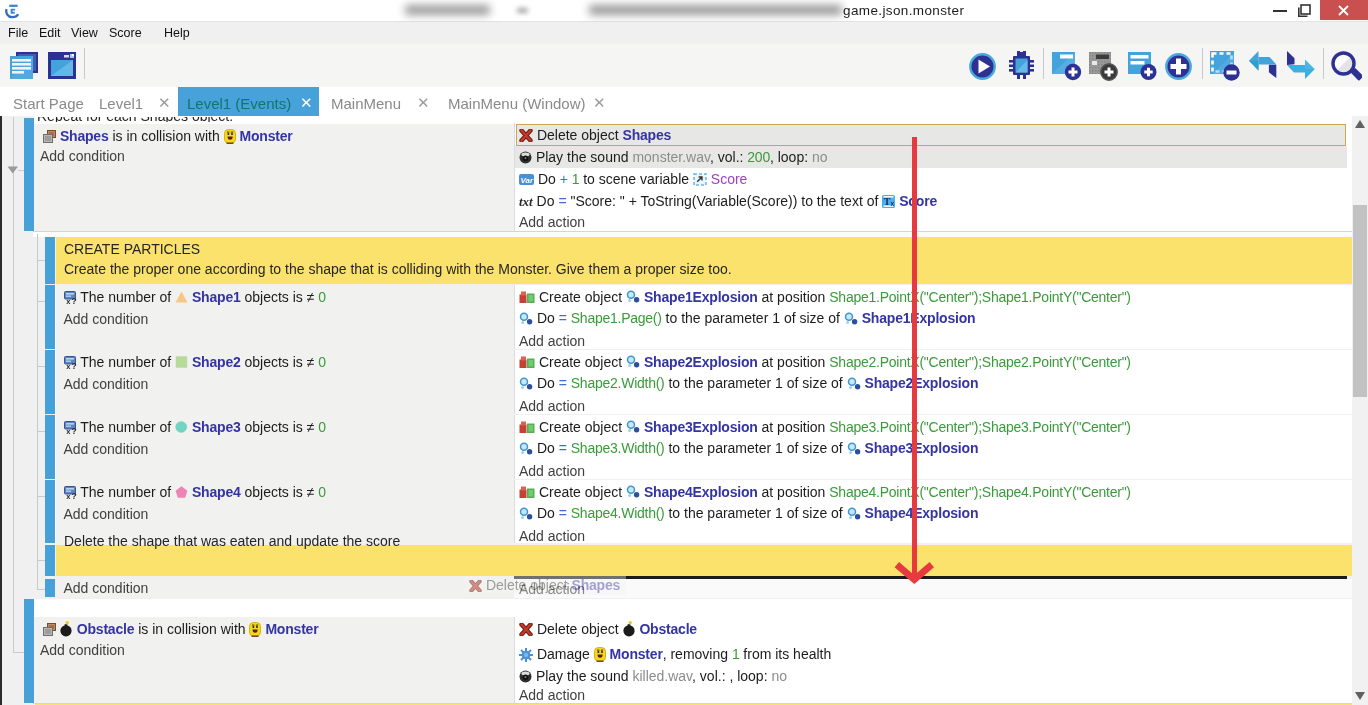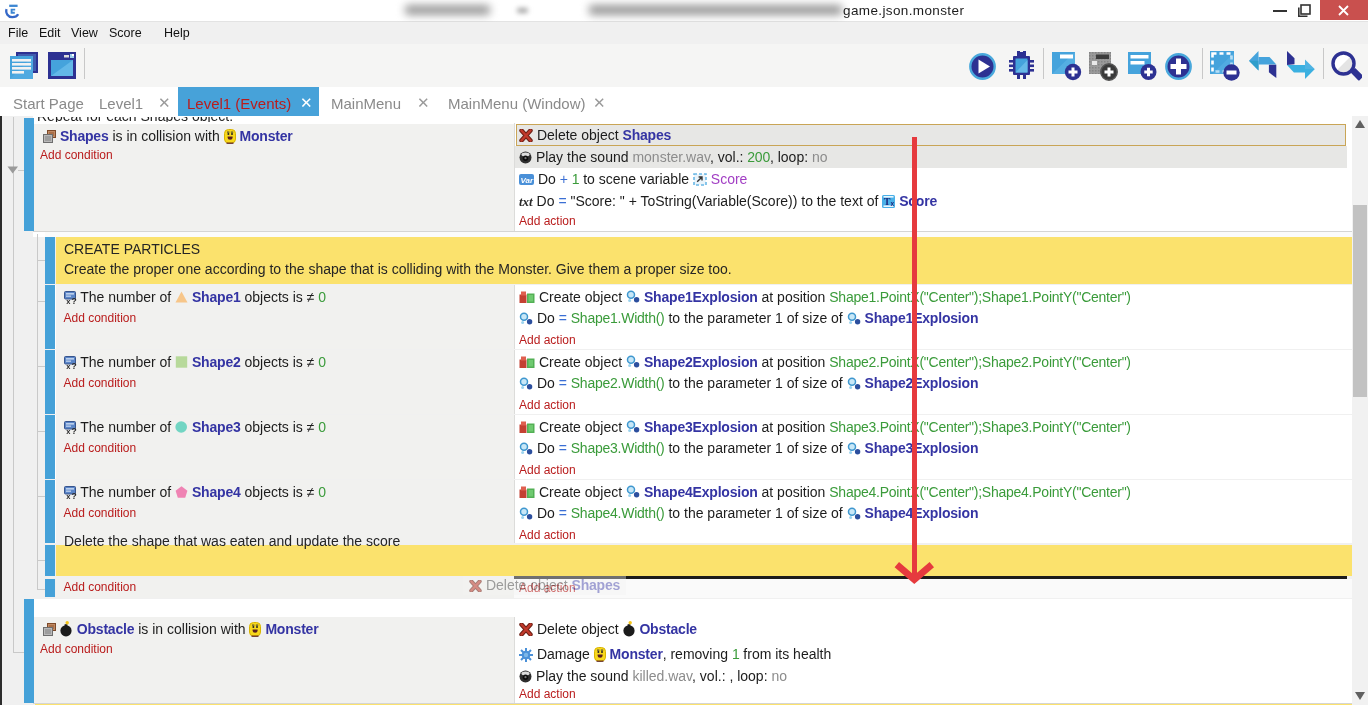--- a/index.html
+++ b/index.html
@@ -4,21 +4,21 @@
 html,body{width:1368px;height:705px;overflow:hidden}
 body{font-family:"Liberation Sans",sans-serif;position:relative;background:#fff}
 .a{position:absolute}
 .r{position:absolute;white-space:nowrap;font-size:14px;color:#1c1c1c;line-height:22px;height:22px}
 .r svg{vertical-align:-2px}
 .nb{color:#3434a3;font-weight:700;letter-spacing:-.2px}
 .gr{color:#3a9b3a;letter-spacing:-.25px}
 .gy{color:#8c8c8c}
 .pu{color:#a23fc4}
 .bl{color:#3b6fd4}
-.ph{position:absolute;font-size:12px;color:#b91c1c;white-space:nowrap}
+.ph{position:absolute;font-size:14px;color:#404040;white-space:nowrap}
 .m{position:absolute;top:26px;font-size:12.5px;color:#111;white-space:nowrap}
 .tb{position:absolute;top:95px;font-size:15px;color:#8a8a8a;white-space:nowrap}
 .tx{position:absolute;top:94px;font-size:15px;color:#9a9a9a}
 </style></head>
 <body>
 
 <div class="a" style="left:0;top:0;width:1368px;height:22px;background:#fff;border-bottom:1px solid #e3e3e3"></div>
 <svg class="a" style="left:5px;top:4px" width="15" height="15" viewBox="0 0 15 15">
     <path d="M4.2 1.8 H12.6" stroke="#3c86d2" stroke-width="2.3"></path>
     <path d="M1.6 5.2 A6 6 0 0 0 7.4 13.2 C10 13.2 12.2 12 13.2 10.2" fill="none" stroke="#3568c8" stroke-width="2.3"></path>
@@ -151,21 +151,21 @@
     <path d="M5 20 A10.5 10.5 0 0 0 20 5 Z" fill="#e4e4e4"></path>
     <circle cx="12.5" cy="12.5" r="10.5" fill="none" stroke="#2d3192" stroke-width="3.4"></circle>
     <rect x="21" y="18" width="12" height="6.5" rx="1" fill="#2d3192" transform="rotate(45 24 21)"></rect>
   </svg>
 
 <div class="a" style="left:0;top:87px;width:1368px;height:29px;background:#fff"></div>
 <div class="tb" style="left:13px">Start Page</div>
 <div class="tb" style="left:99px">Level1</div>
 <div class="tx" style="left:158px">✕</div>
 <div class="a" style="left:178px;top:87px;width:141px;height:29px;background:#47a2d9"></div>
-<div class="tb" style="left:187px;color:#b91c1c">Level1 (Events)</div>
+<div class="tb" style="left:187px;color:#0f766e">Level1 (Events)</div>
 <div class="tx" style="left:300px;color:#fff">✕</div>
 <div class="tb" style="left:331px">MainMenu</div>
 <div class="tx" style="left:417px">✕</div>
 <div class="tb" style="left:448px">MainMenu (Window)</div>
 <div class="tx" style="left:593px">✕</div>
 
 <div class="a" style="left:0;top:116px;width:1368px;height:589px;background:#f0f0f0"></div>
 <div class="a" style="left:0;top:116px;width:2px;height:589px;background:#2c2c2c"></div>
 <div class="a" style="left:33px;top:116px;width:1319px;height:121px;background:#fff"></div>
 
@@ -246,21 +246,21 @@
       <rect x="9.5" y="4" width="4.5" height="6.5" fill="#6fca70"></rect>
     </svg> Create object <svg width="14" height="14" viewBox="0 0 14 14" style="vertical-align:-2.5px">
       <circle cx="5" cy="4.8" r="3.5" fill="#c8e7f7" stroke="#3f97cf" stroke-width="1.5"></circle>
       <circle cx="10.6" cy="9.8" r="2.7" fill="#2c4f9e"></circle>
       <circle cx="3.6" cy="10.6" r="1.5" fill="#9bd3ef"></circle>
     </svg> <span class="nb">Shape1Explosion</span> at position <span class="gr">Shape1.PointX("Center");Shape1.PointY("Center")</span></div>
 <div class="r" style="left:519px;top:307px"><svg width="14" height="14" viewBox="0 0 14 14" style="vertical-align:-2.5px">
       <circle cx="5" cy="4.8" r="3.5" fill="#c8e7f7" stroke="#3f97cf" stroke-width="1.5"></circle>
       <circle cx="10.6" cy="9.8" r="2.7" fill="#2c4f9e"></circle>
       <circle cx="3.6" cy="10.6" r="1.5" fill="#9bd3ef"></circle>
-    </svg> Do <span class="bl">=</span> <span class="gr">Shape1.Width()</span> to the parameter 1 of size of <svg width="14" height="14" viewBox="0 0 14 14" style="vertical-align:-2.5px">
+    </svg> Do <span class="bl">=</span> <span class="gr">Shape1.Page()</span> to the parameter 1 of size of <svg width="14" height="14" viewBox="0 0 14 14" style="vertical-align:-2.5px">
       <circle cx="5" cy="4.8" r="3.5" fill="#c8e7f7" stroke="#3f97cf" stroke-width="1.5"></circle>
       <circle cx="10.6" cy="9.8" r="2.7" fill="#2c4f9e"></circle>
       <circle cx="3.6" cy="10.6" r="1.5" fill="#9bd3ef"></circle>
     </svg> <span class="nb">Shape1Explosion</span></div>
 <div class="ph" style="left:519px;top:332.5px">Add action</div>
 
 <div class="a" style="left:44.5px;top:350px;width:1307.5px;height:63.5px;background:#fff"></div>
 <div class="a" style="left:56px;top:350px;width:457.5px;height:63.5px;background:#f1f1ef"></div>
 <div class="a" style="left:513.5px;top:350px;width:1px;height:63.5px;background:#dcdcda"></div>
 <div class="a" style="left:44.5px;top:350px;width:10px;height:63.5px;background:#45a1d8"></div>

